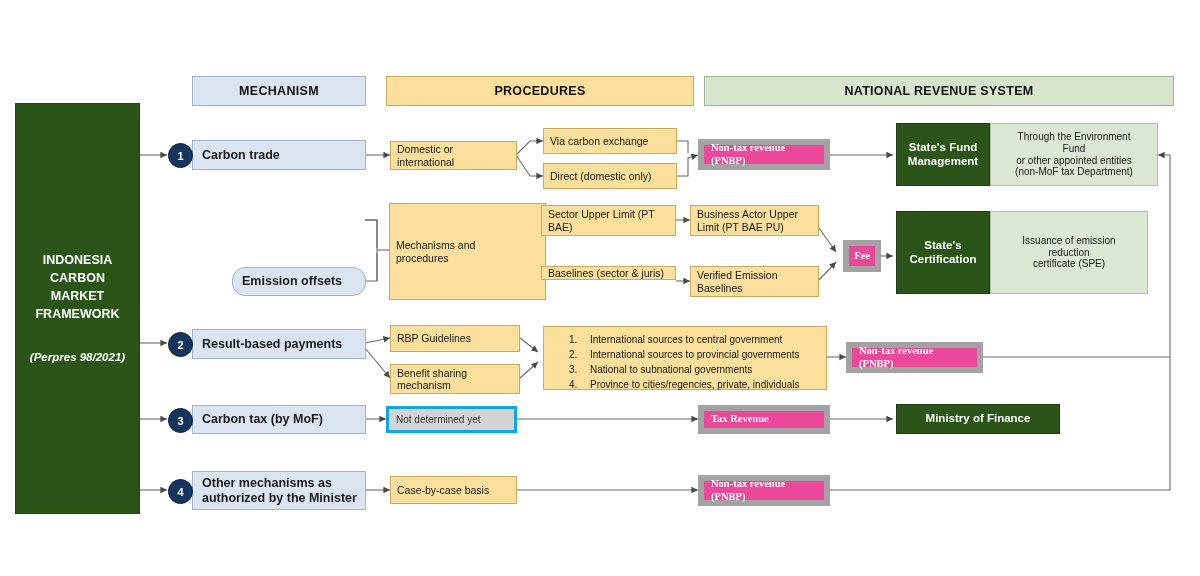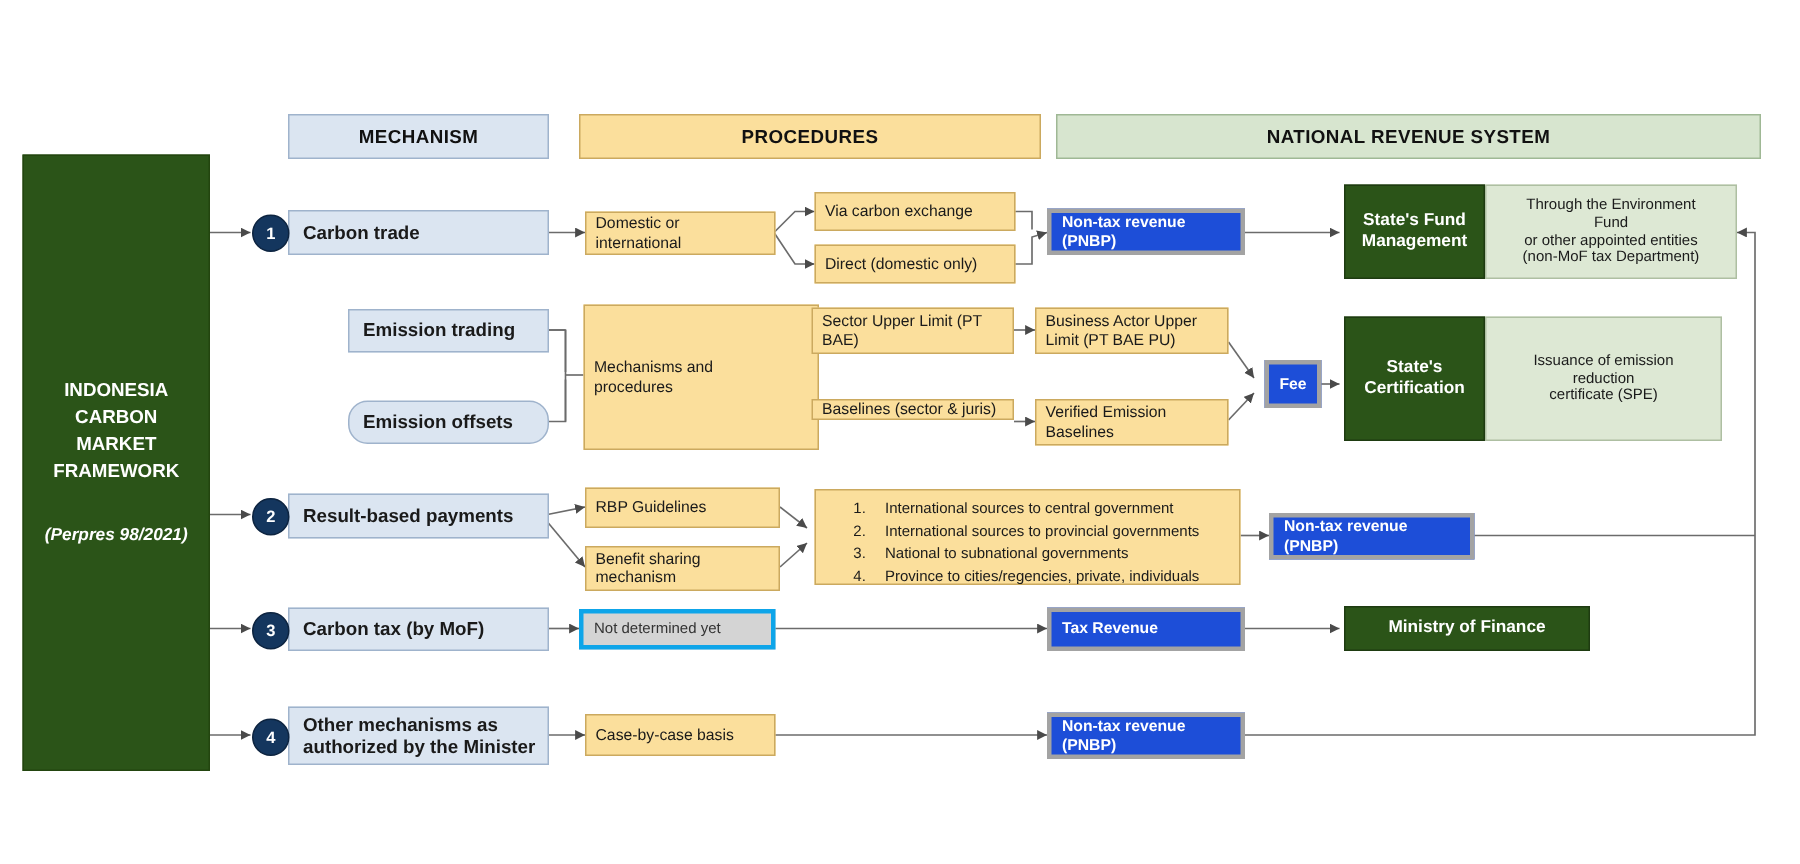--- a/index.html
+++ b/index.html
@@ -12,22 +12,22 @@
   .hdr.blue{background:#dbe5f1;border-color:#9fb3cc;}
   .hdr.yellow{background:#fbdf9c;border-color:#cba95f;}
   .hdr.green{background:#d7e5cf;border-color:#9fb895;}
 
   .mech{background:#dbe5f1;border:1px solid #9fb3cc;font-weight:bold;font-size:12.5px;
         color:#1a1a1a;justify-content:flex-start;padding-left:9px;text-align:left;}
   .proc{background:#fbdf9c;border:1px solid #cba95f;font-size:10.5px;color:#1a1a1a;
         justify-content:flex-start;padding:3px 6px;text-align:left;}
   .grey{background:#d4d4d4;border:3px solid #0ea5e9;font-size:10px;color:#333;
         justify-content:flex-start;padding-left:7px;text-align:left;}
-  .red{background:#1d4ed8;border:3px solid #a3a3a3;color:#fff;font-weight:bold;
-       font-size:10.5px;justify-content:flex-start;padding:3px 7px;text-align:left;}
+  .red{background:#ec4899;border:6px solid #a3a3a3;color:#fff;font-weight:bold;
+       font-size:10.5px;justify-content:flex-start;padding:3px 7px;text-align:left;font-family:Liberation Serif, serif;}
   .red.center{justify-content:center;text-align:center;padding:0;}
   .darkgreen{background:#2b5418;border:1px solid #1e3b11;color:#fff;font-weight:bold;
              font-size:11.5px;}
   .lightgreen{background:#dde8d4;border:1px solid #aebfa2;color:#1a1a1a;font-size:10px;
               padding:2px 17px;}
 
   .sidebar{position:absolute;background:#2b5418;border:1px solid #23450f;color:#fff;
            display:flex;flex-direction:column;align-items:center;justify-content:center;
            text-align:center;font-weight:bold;font-size:12.5px;line-height:1.45;}
   .sidebar .sub{font-style:italic;font-weight:bold;font-size:11.5px;margin-top:26px;}
@@ -133,21 +133,20 @@
   <div class="box darkgreen" style="left:896px;top:123px;width:94px;height:63px;flex-direction:column;">
     <span>State's Fund</span>
     <span>Management</span>
   </div>
   <div class="box lightgreen" style="left:990px;top:123px;width:168px;height:63px;flex-direction:column;">
     <span>Through the Environment Fund</span>
     <span>or other appointed entities</span>
     <span>(non-MoF tax Department)</span>
   </div>
 
-  <div class="box mech" style="left:232px;top:206px;width:134px;height:29px;">Emission trading</div>
   <div class="box mech" style="left:232px;top:267px;width:134px;height:29px;border-radius:13px;">Emission offsets</div>
 
   <div class="box proc" style="left:389px;top:203px;width:157px;height:97px;flex-direction:column;align-items:flex-start;justify-content:center;">
     <span>Mechanisms and</span>
     <span>procedures</span>
   </div>
 
   <div class="box proc" style="left:541px;top:205px;width:135px;height:31px;">Sector Upper Limit (PT BAE)</div>
   <div class="box proc" style="left:690px;top:205px;width:129px;height:31px;">Business Actor Upper Limit (PT BAE PU)</div>
 

